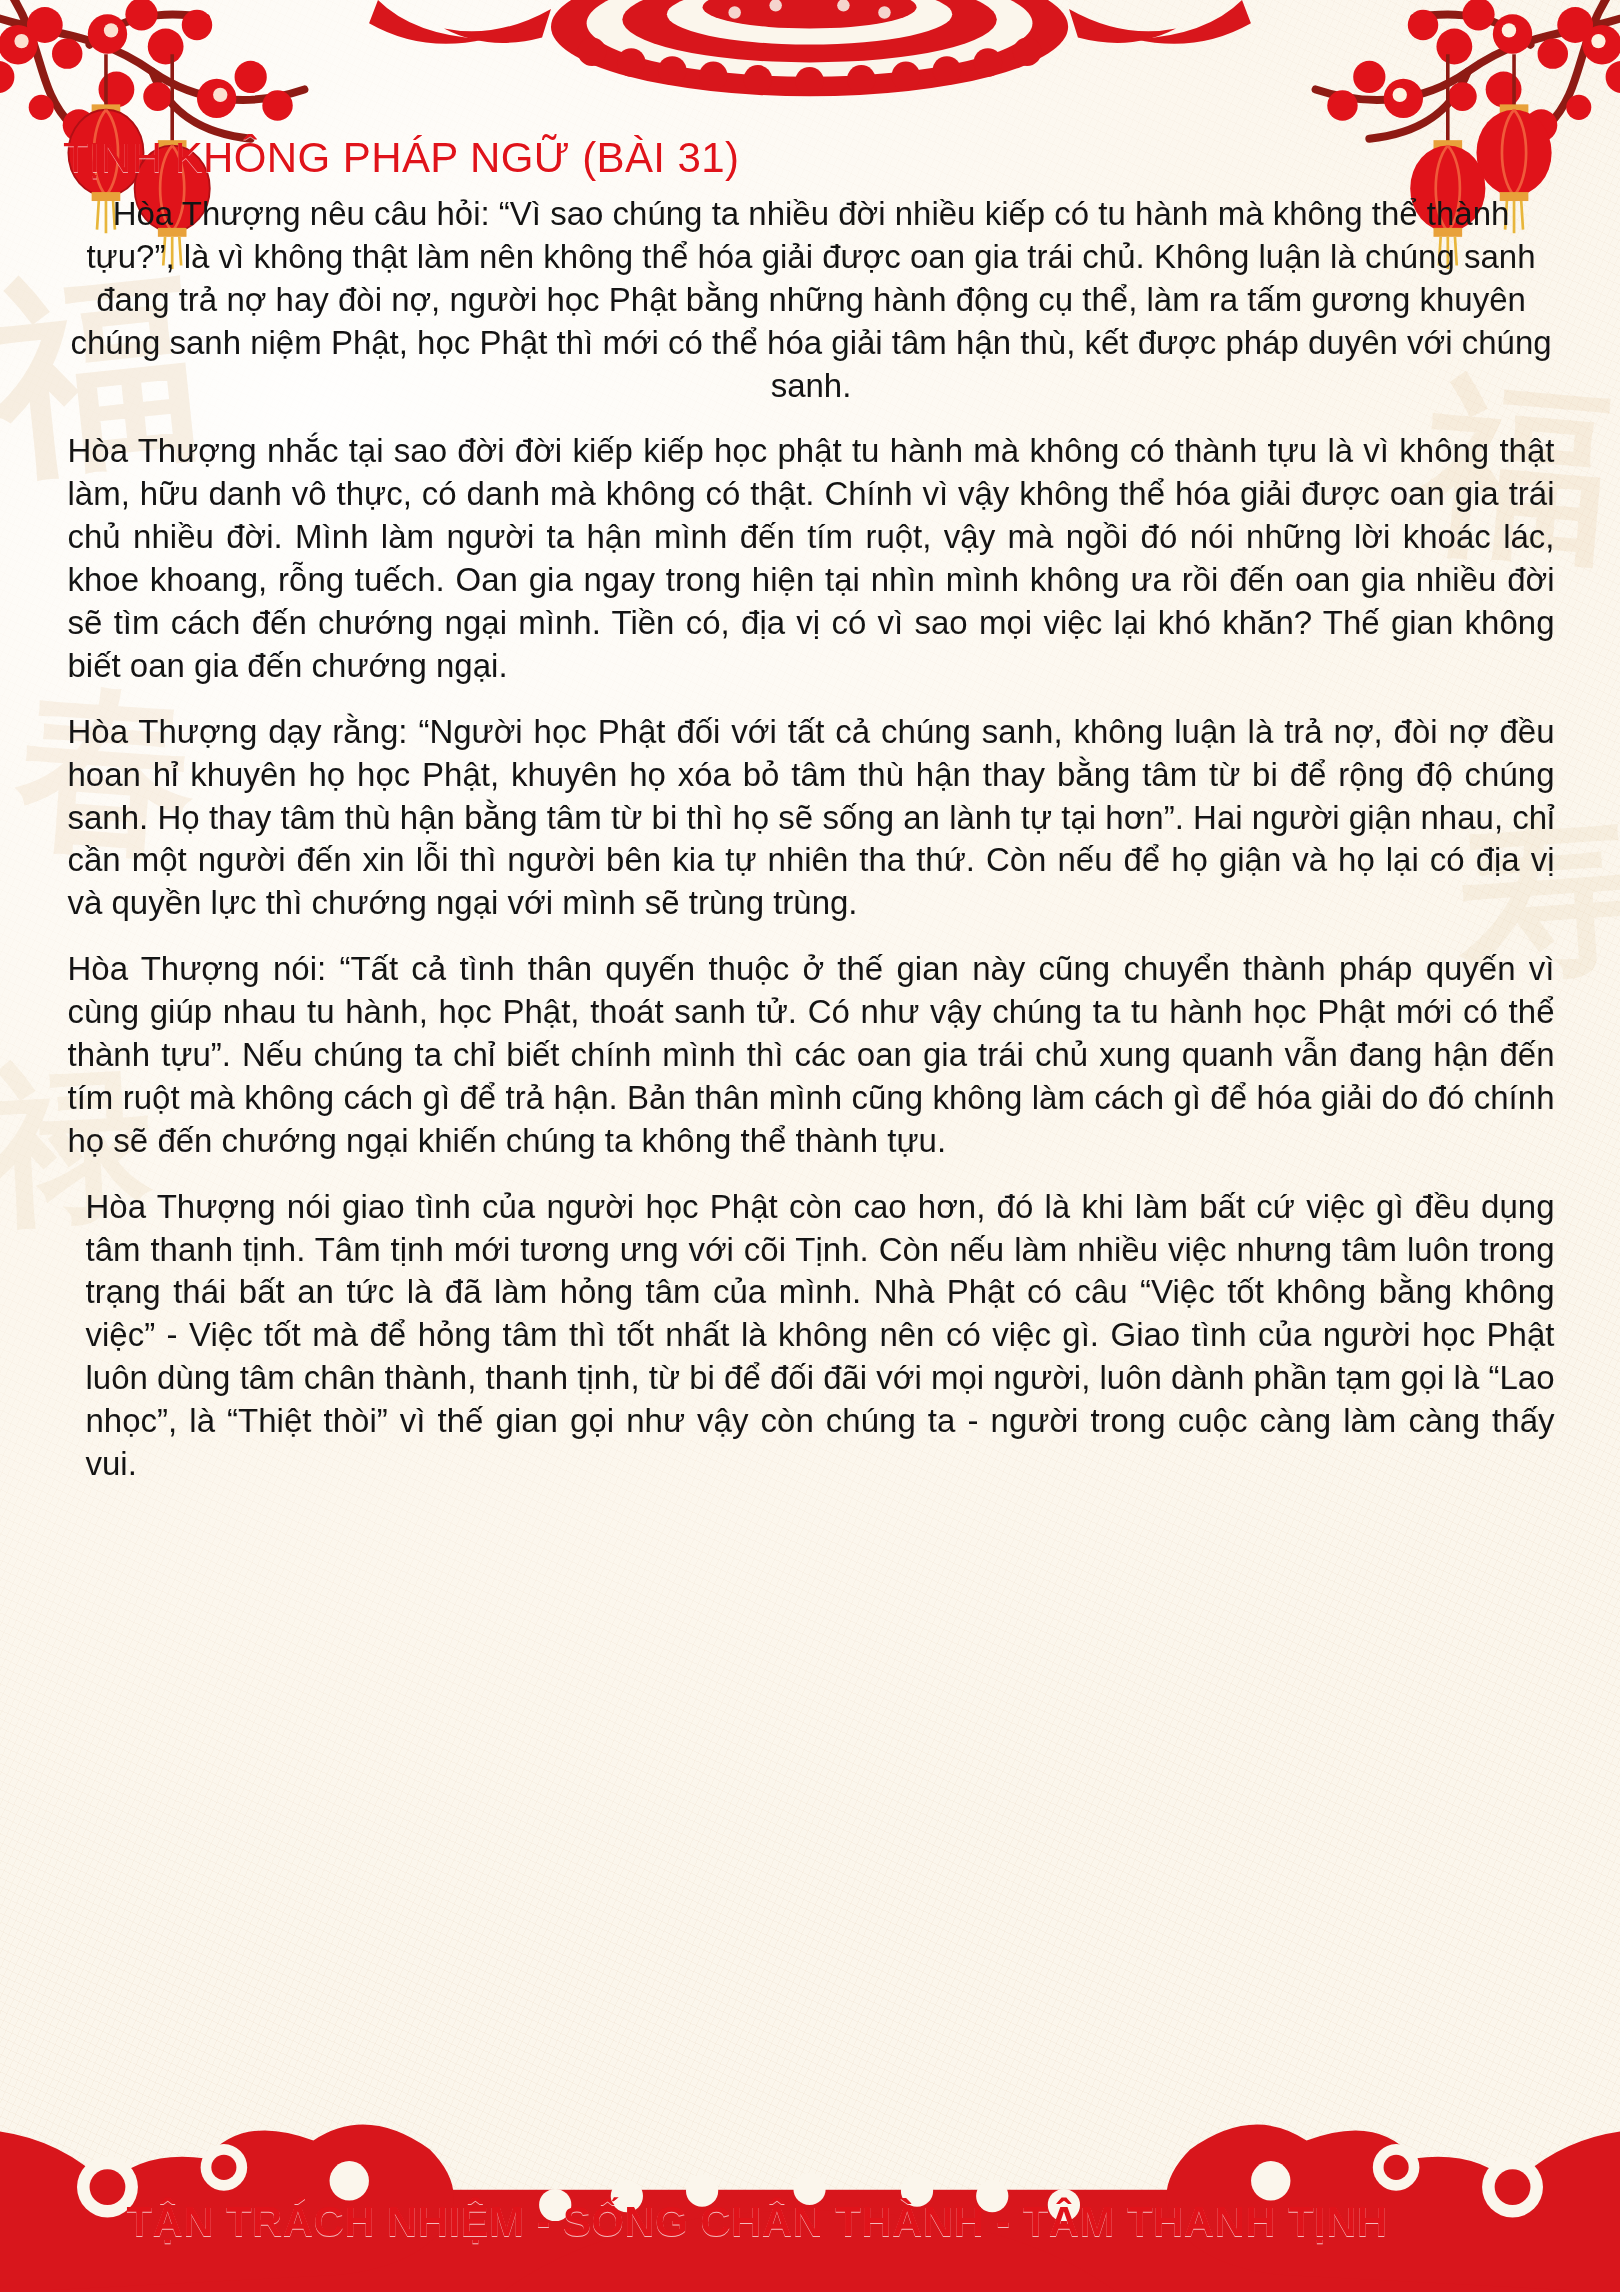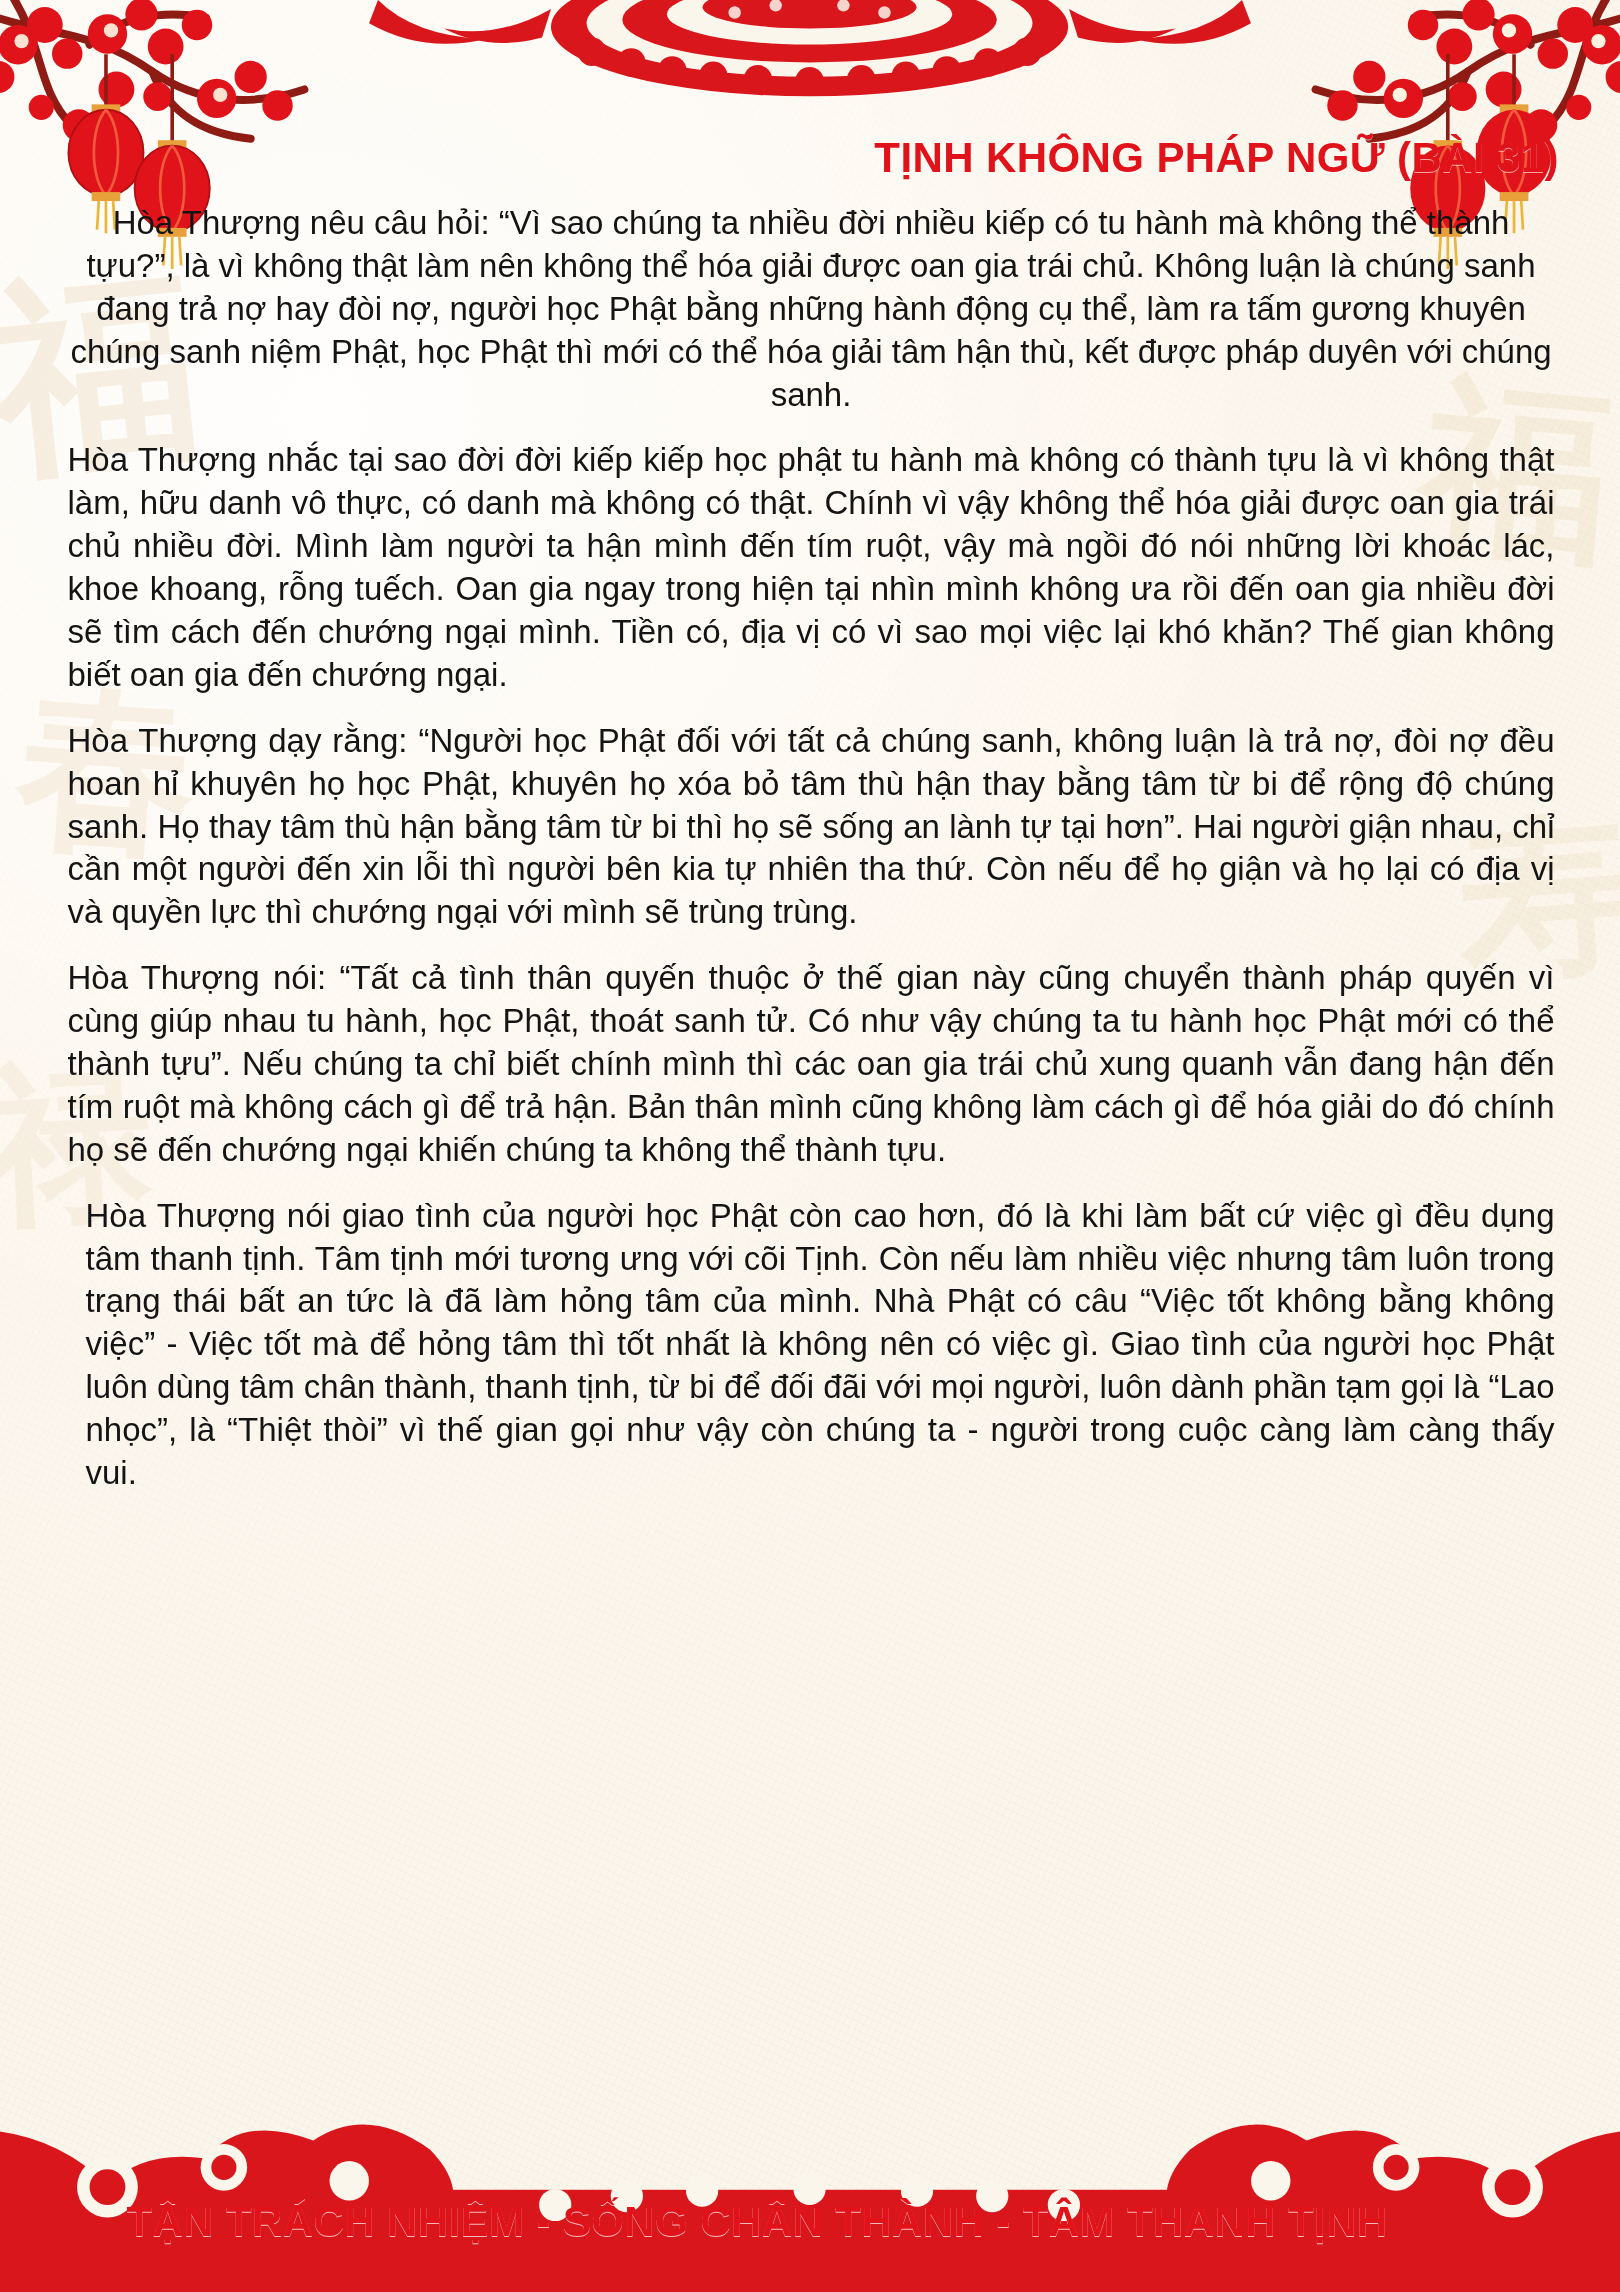--- a/index.html
+++ b/index.html
@@ -76,27 +76,27 @@
 
   
   .content {
     position: absolute;
     top: 134px;
     left: 63px;
     width: 1496px;
   }
 
   .doc-title {
-    text-align: right;
+    text-align: left;
     color: #e0131a;
     font-family: "Liberation Sans", sans-serif;
-    font-weight: bold;
+    font-weight: normal;
     font-size: 42px;
     letter-spacing: 0.4px;
-    margin: 0 0 20px 0;
+    margin: 0 0 11px 0;
     text-shadow: 0 0.9px 0 rgba(255,255,255,0.6);
   }
 
   .body-text {
     position: relative;
     padding: 0 4.5px;
   }
 
   p.para {
     margin: 0 0 23px 0;

